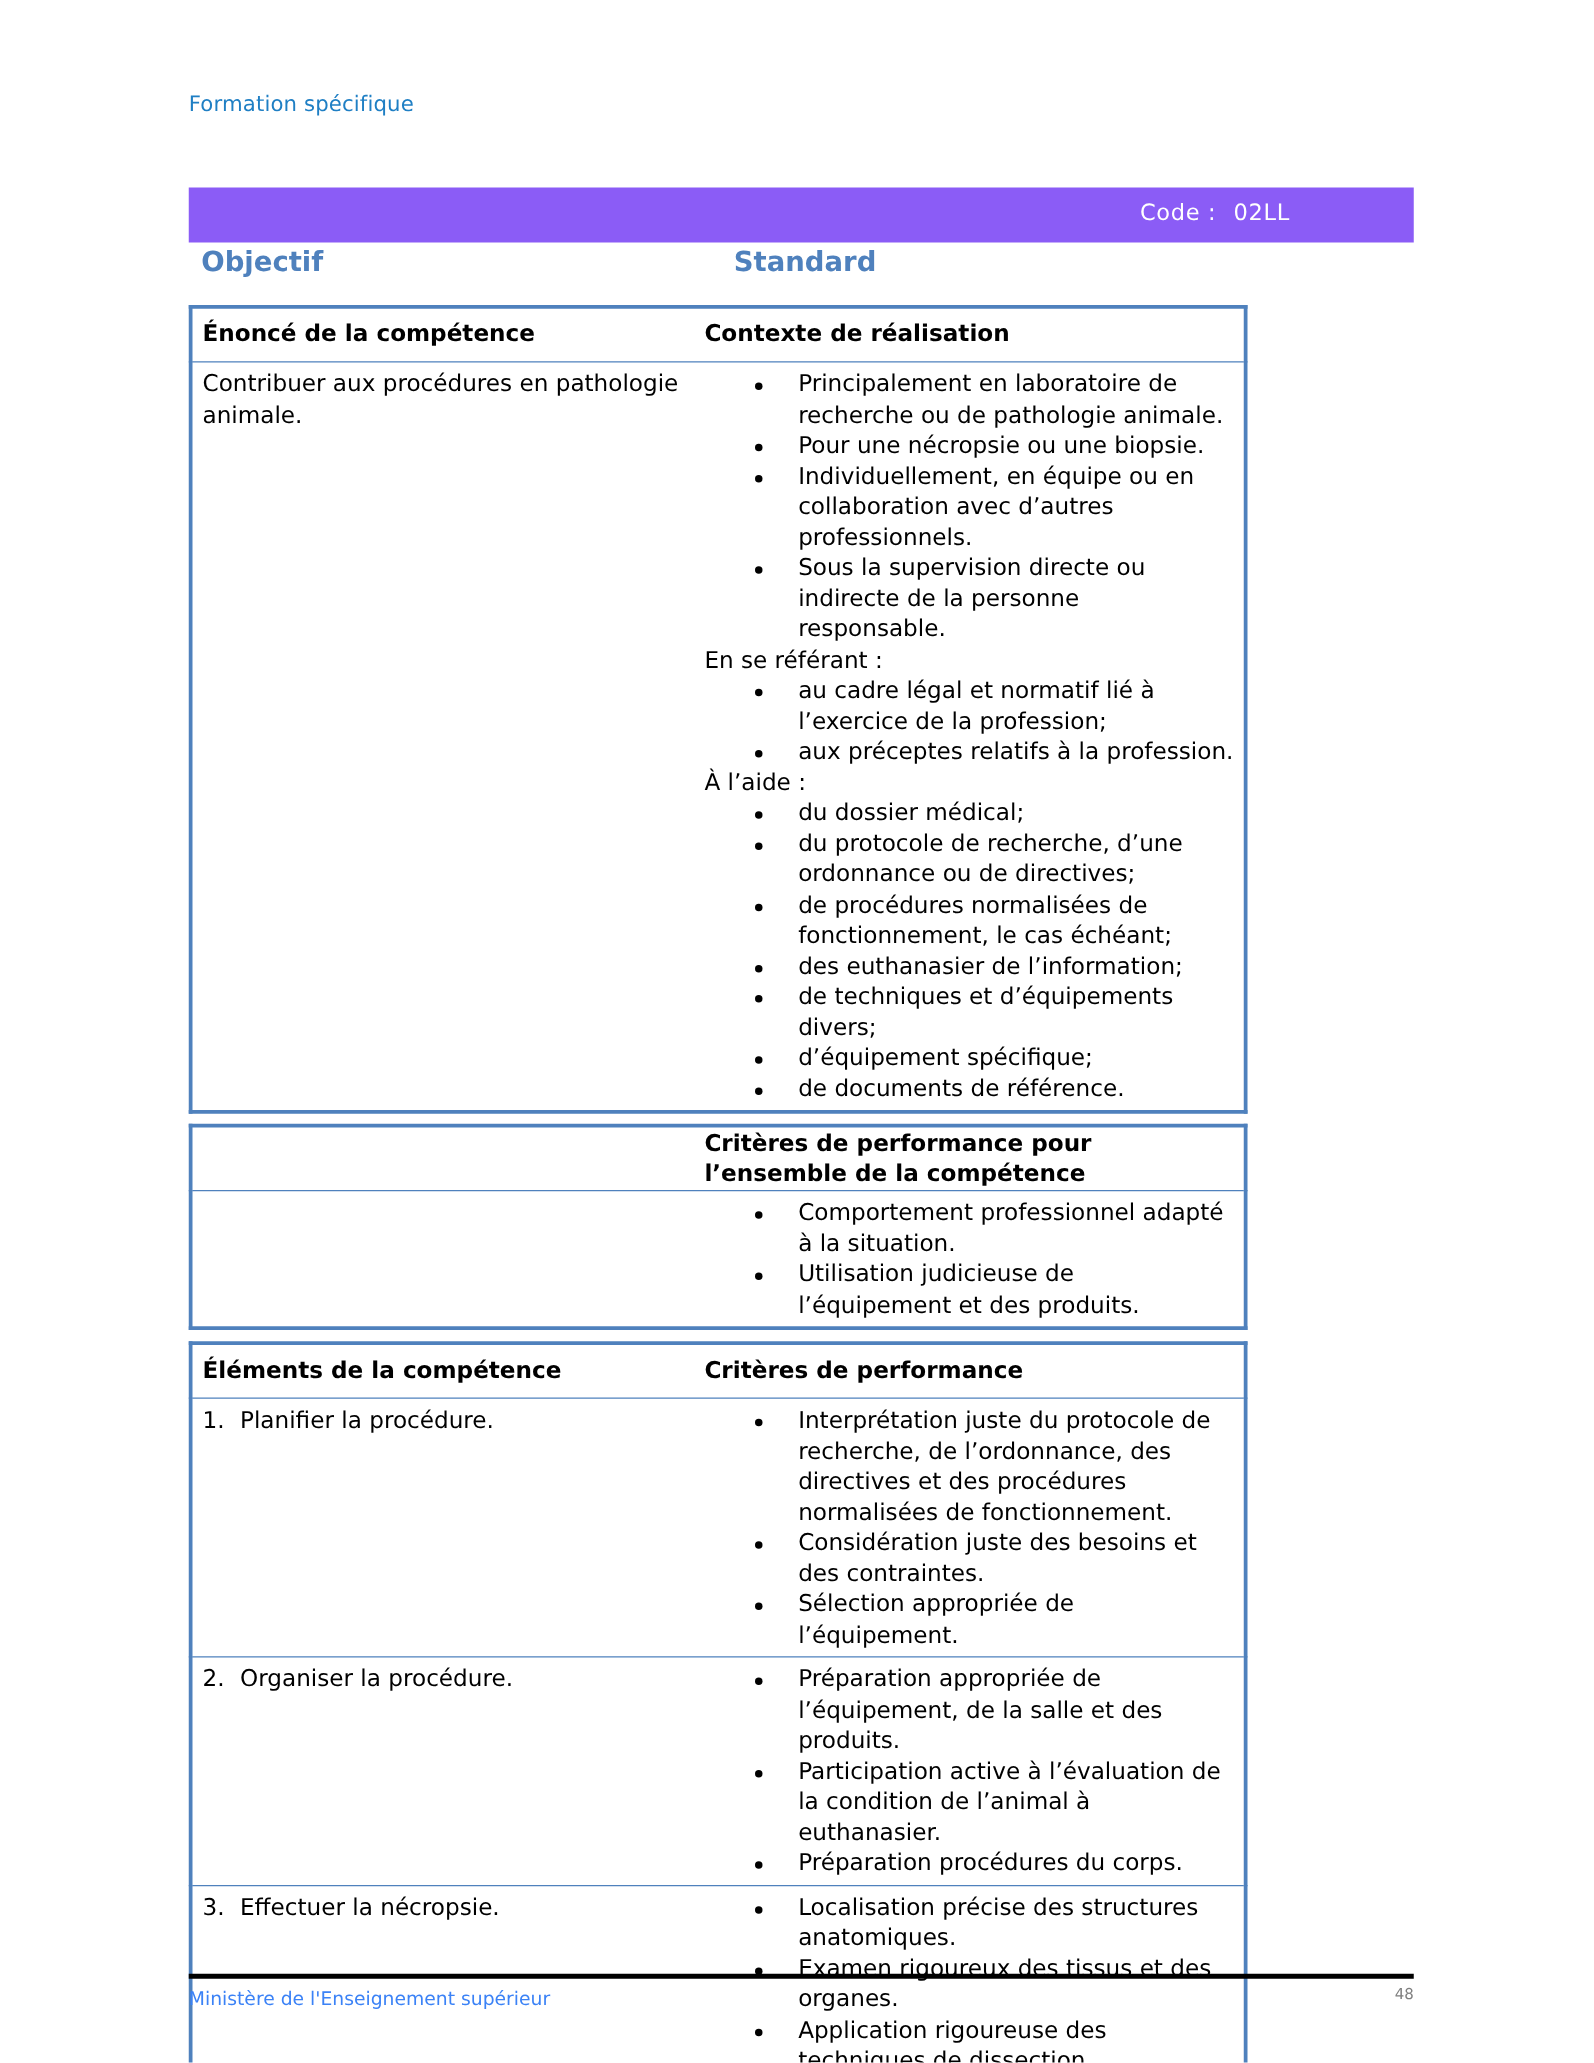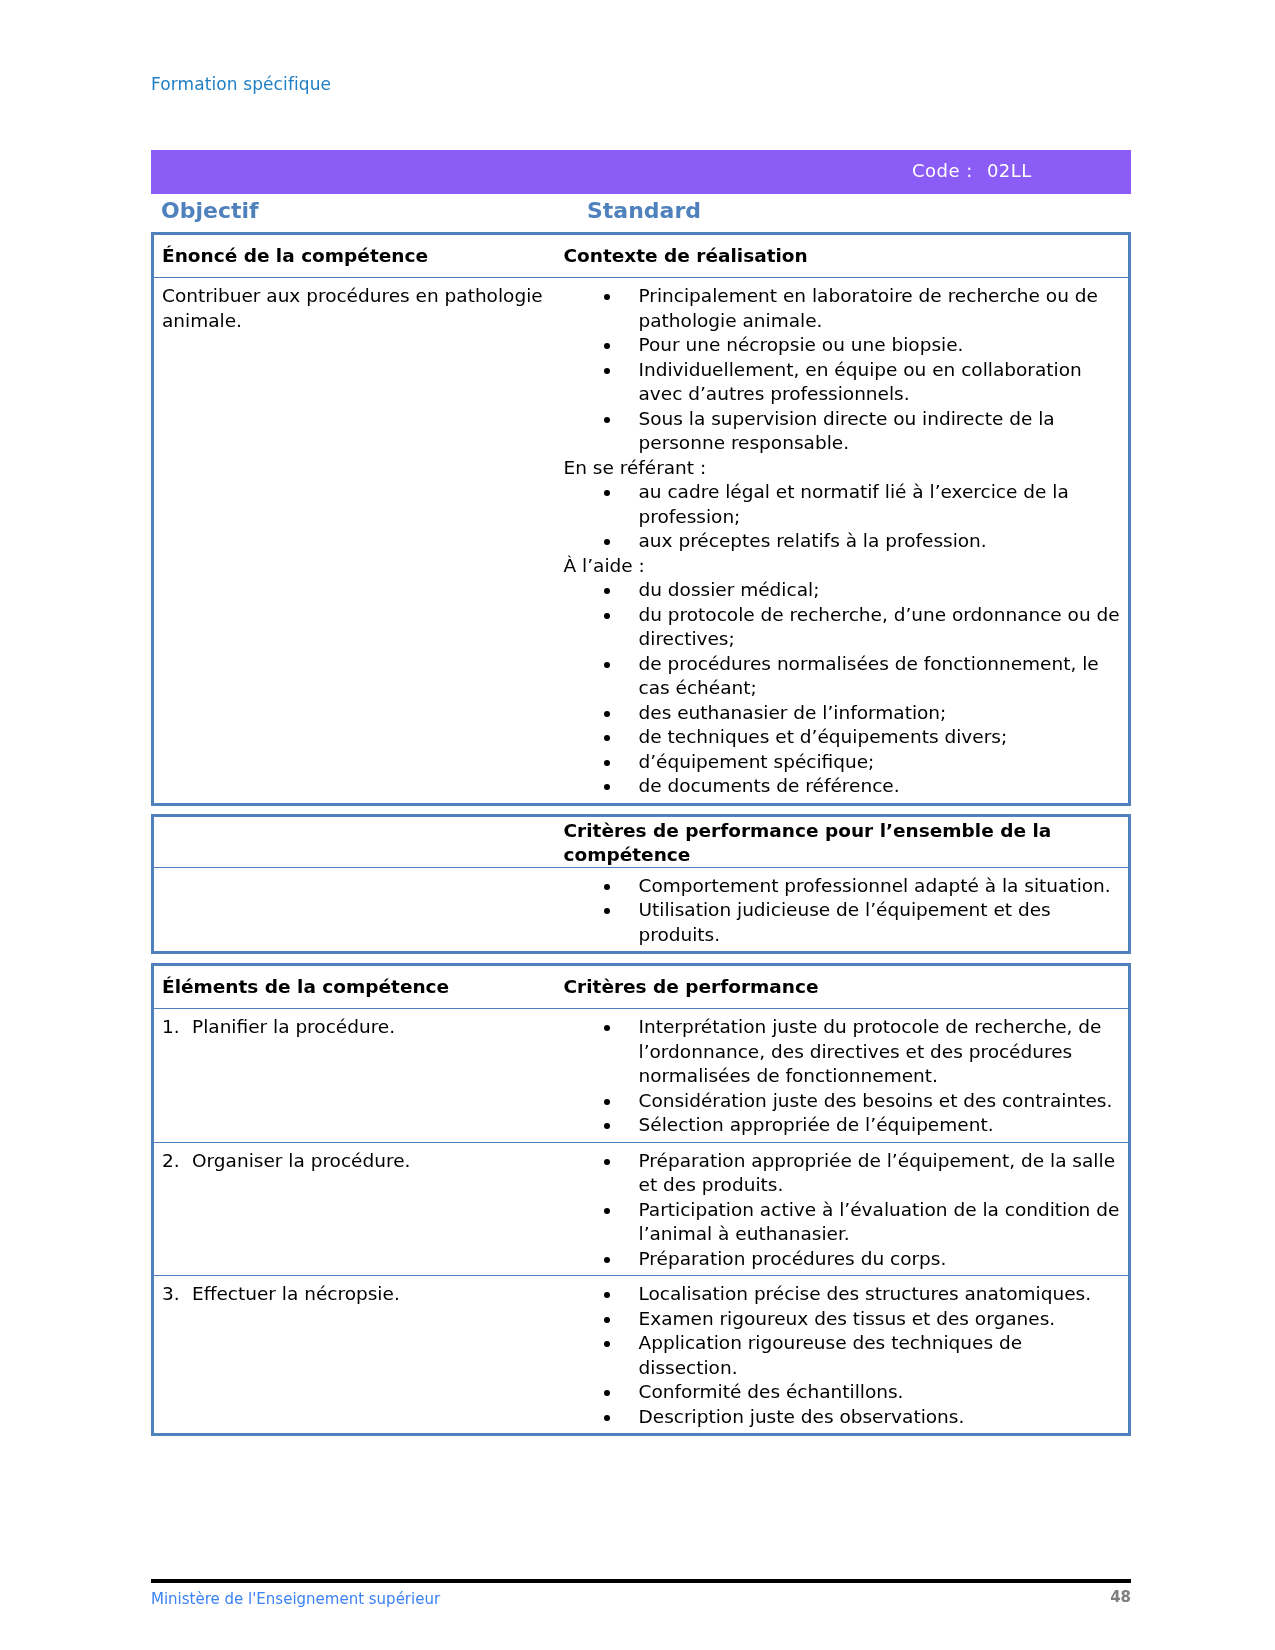--- a/index.html
+++ b/index.html
@@ -3,26 +3,26 @@
 <meta charset="utf-8">
 <style>
   html, body { margin:0; padding:0; background:#ffffff; }
   body { width:1275px; height:1650px; position:relative; overflow:hidden;
          font-family:"DejaVu Sans", "Liberation Sans", sans-serif; color:#000; }
   .running-header { position:absolute; left:151px; top:74px; font-size:17px; color:#1f7fc4; letter-spacing:0.1px; }
   .wrap { position:absolute; left:151px; top:150px; width:980px; }
   .code-bar { height:44px; background:#8b5cf6; position:relative; }
   .code-bar .code { position:absolute; left:761px; top:10px; color:#ffffff; font-size:18px; letter-spacing:0.5px; }
   .code-bar .code .val { margin-left:14px; }
-  .obj-row { height:38px; position:relative; }
+  .obj-row { height:50px; position:relative; }
   .obj-row .c1, .obj-row .c2 { position:absolute; top:4px; font-size:22px; font-weight:bold; color:#4f81bd; }
   .obj-row .c1 { left:10px; }
   .obj-row .c2 { left:436px; }
 
-  table.comp { width:980px; border-collapse:collapse; table-layout:fixed; border:3px solid #4f81bd; box-sizing:border-box; }
+  table.comp { width:847px; border-collapse:collapse; table-layout:fixed; border:3px solid #4f81bd; box-sizing:border-box; }
   table.comp td { vertical-align:top; padding:0; font-size:18.5px; line-height:24.5px; }
   table.comp col.c1 { width:411px; }
   table.comp tr.hdr td { font-weight:bold; height:42px; vertical-align:middle; border-bottom:1.5px solid #4f81bd; }
   table.comp td.l { padding-left:8px; }
   table.comp td.r { padding-left:0; padding-right:8px; }
   table.comp tr.row td { padding-top:6px; padding-bottom:4px; }
   table.comp tr.row + tr.row td { border-top:1.5px solid #4f81bd; }
   .t1 { margin-top:0; }
   .t2 { margin-top:8px; }
   .t3 { margin-top:9px; }
@@ -30,21 +30,21 @@
   .t2 tr.hdr td.r { line-height:24px; }
 
   ul.bul { list-style:none; margin:0; padding:0; }
   ul.bul li { position:relative; padding-left:75px; }
   ul.bul li .dot { position:absolute; left:40px; top:10px; width:6px; height:6px; border-radius:50%; background:#000; }
   .sublabel { display:block; }
   .elem-num { display:inline-block; width:30px; }
 
   .footer-rule { position:absolute; left:151px; top:1579px; width:980px; height:4px; background:#000; }
   .footer-left { position:absolute; left:151px; top:1590px; font-size:15px; font-weight:normal; color:#3b82f6; }
-  .footer-right { position:absolute; right:144px; top:1588px; font-size:15px; font-weight:bold; color:#7f7f7f; }
+  .footer-right { position:absolute; right:144px; top:1588px; font-size:12px; font-weight:normal; color:#7f7f7f; }
 </style>
 </head>
 <body>
 
 <div class="running-header">Formation spécifique</div>
 
 <div class="wrap">
   <div class="code-bar">
     <span class="code"><span>Code :</span><span class="val">02LL</span></span>
   </div>

